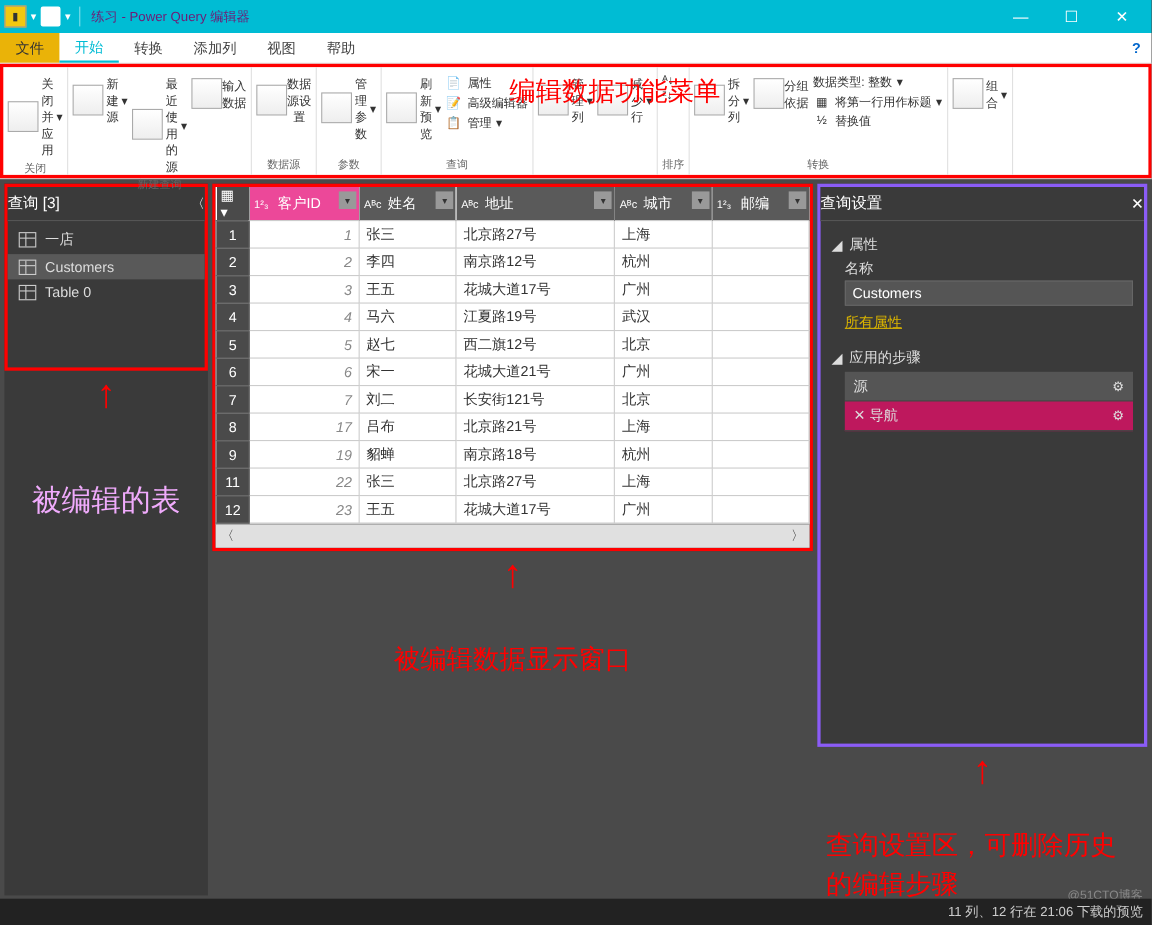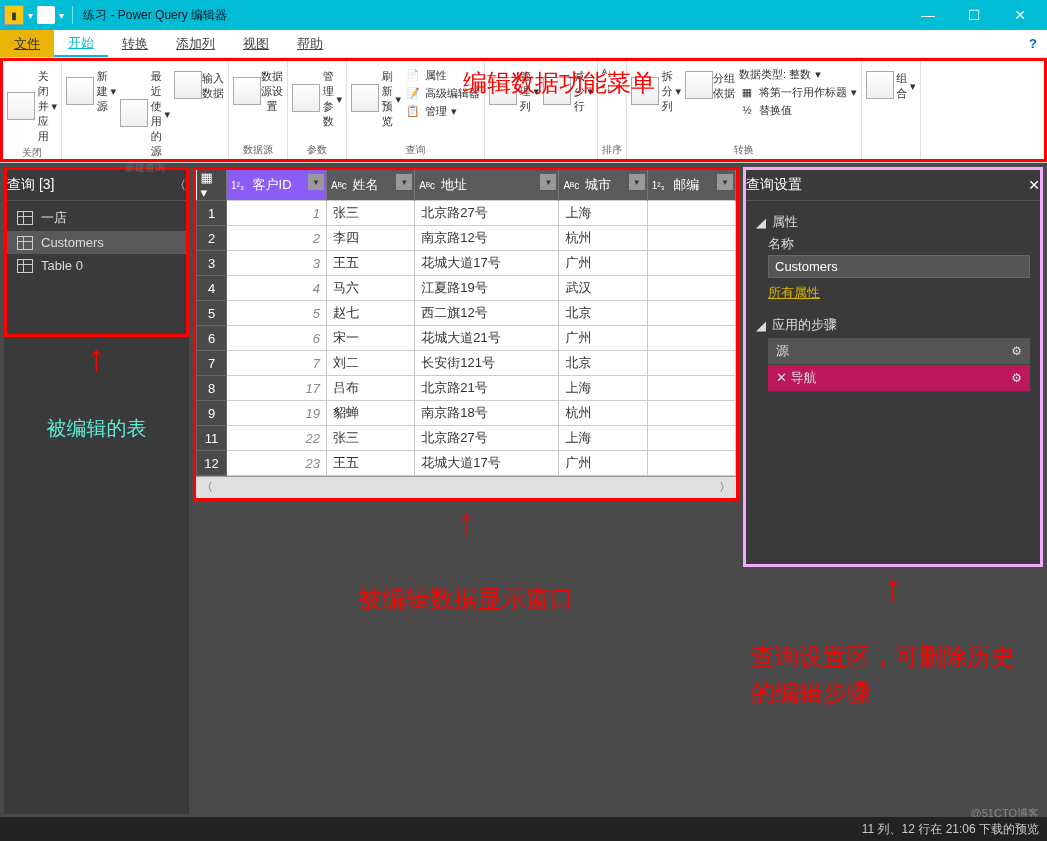--- a/index.html
+++ b/index.html
@@ -5,28 +5,28 @@
 * { margin: 0; padding: 0; box-sizing: border-box; font-family: "Microsoft YaHei", "Segoe UI", sans-serif; }
 body { width: 1047px; height: 841px; background: #4a4a4a; overflow: hidden; position: relative; }
 
 
 .titlebar { height: 30px; background: #00bcd4; display: flex; align-items: center; padding: 0 4px; color: white; font-size: 12px; }
 .titlebar .qat { display: flex; align-items: center; gap: 4px; }
 .titlebar .app-icon { width: 20px; height: 20px; background: #f2c811; border: 1px solid #999; display: flex; align-items: center; justify-content: center; font-size: 10px; color: #333; }
 .titlebar .save-icon { width: 18px; height: 18px; background: white; border-radius: 2px; }
 .titlebar .dd { font-size: 10px; }
 .titlebar .sep { width: 1px; height: 18px; background: rgba(255,255,255,0.5); margin: 0 4px; }
-.titlebar .title { margin-left: 6px; color: #0f172a; }
+.titlebar .title { margin-left: 6px; color: #701a75; }
 .titlebar .winbtns { margin-left: auto; display: flex; }
 .titlebar .winbtns div { width: 46px; height: 30px; display: flex; align-items: center; justify-content: center; font-size: 14px; }
 
 
 .ribbon { background: white; border-bottom: 1px solid #ccc; }
 .ribbon-tabs { display: flex; height: 28px; align-items: stretch; border-bottom: 1px solid #e0e0e0; font-size: 13px; position: relative; }
-.ribbon-tabs .tab { padding: 0 14px; display: flex; align-items: center; color: #444; cursor: pointer; text-decoration: underline; }
+.ribbon-tabs .tab { padding: 0 14px; display: flex; align-items: center; color: #444; cursor: pointer; }
 .ribbon-tabs .tab.file { background: #eab308; color: #333; }
 .ribbon-tabs .tab.active { border-bottom: 2px solid #00bcd4; color: #00bcd4; }
 .ribbon-tabs .help-q { margin-left: auto; width: 28px; display: flex; align-items: center; justify-content: center; color: #0066cc; font-weight: bold; }
 
 .ribbon-body { display: flex; height: 104px; position: relative; border: 3px solid red; }
 .ribbon-group { border-right: 1px solid #e0e0e0; padding: 2px 4px 0 4px; display: flex; flex-direction: column; }
 .ribbon-group .controls { flex: 1; display: flex; align-items: flex-start; gap: 4px; padding-top: 4px; }
 .ribbon-group .label { text-align: center; font-size: 10px; color: #666; padding: 2px 0; }
 .big-btn { display: flex; flex-direction: row; align-items: center; justify-content: flex-start; width: 50px; font-size: 11px; color: #333; text-align: center; padding-top: 2px; }
 .big-btn .ico { width: 32px; height: 32px; margin-bottom: 2px; display: flex; align-items: center; justify-content: center; }
@@ -42,43 +42,43 @@
 .queries { width: 185px; background: #3a3a3a; display: flex; flex-direction: column; }
 .queries .box { border: 3px solid red; background: #3a3a3a; height: 170px; }
 .pane-head { background: #3a3a3a; color: #fff; font-size: 14px; padding: 6px 0; display: flex; align-items: center; justify-content: space-between; border-bottom: 1px solid #555; }
 .pane-head .chev { font-size: 12px; }
 .qlist { padding: 4px 0; }
 .qitem { display: flex; align-items: center; gap: 8px; padding: 4px 10px; color: #ddd; font-size: 13px; }
 .qitem.active { background: #595959; }
 .qitem .tblico { width: 16px; height: 14px; border: 1px solid #ccc; position: relative; }
 .qitem .tblico::before { content:''; position:absolute; top:4px; left:0; right:0; height:1px; background:#ccc; }
 .qitem .tblico::after { content:''; position:absolute; top:0; bottom:0; left:5px; width:1px; background:#ccc; }
-.ann-left { color: #5eead4; font-size: 20px; text-align: center; margin-top: 35px; line-height: 1.4; }
+.ann-left { color: #f0abfc; font-size: 27px; text-align: center; margin-top: 58px; line-height: 1.4; }
 .arrow-up { color: red; font-size: 36px; text-align: center; }
 
 
 .grid-wrap { flex: 1; display: flex; flex-direction: column; }
 .grid-box { border: 3px solid red; background: #3a3a3a; }
 .grid { background: white; position: relative; }
 .grid table { border-collapse: collapse; width: 100%; font-size: 13px; }
 .grid th { background: #5a5a5a; color: #fff; height: 26px; text-align: left; padding: 0 4px; border-right: 1px solid #777; font-weight: normal; position: relative; }
-.grid th.idcol { background: #8b5cf6; }
+.grid th.idcol { background: #ec4899; }
 .grid th .typ { display: inline-block; width: 18px; font-size: 10px; }
 .grid th .dd { position: absolute; right: 2px; top: 4px; width: 16px; height: 16px; background: #999; color: #333; display: flex; align-items: center; justify-content: center; font-size: 9px; }
 .grid td { border: 1px solid #ccc; height: 25px; padding: 0 6px; color: #333; }
 .grid td.rownum { background: #4a4a4a; color: #fff; text-align: center; width: 30px; border-color: #666; }
 .grid td.idval { text-align: right; font-style: italic; color: #888; width: 100px; }
 .grid .corner { background: #4a4a4a; width: 30px; }
 .scrollbar-h { height: 22px; background: #e0e0e0; display: flex; align-items: center; justify-content: space-between; padding: 0 2px; border-top: 1px solid #999; }
 .scrollbar-h .arr { width: 18px; height: 18px; display: flex; align-items: center; justify-content: center; font-size: 12px; color: #333; }
 .ann-mid { color: red; font-size: 24px; text-align: center; margin-top: 40px; }
 
 
 .settings { width: 300px; display: flex; flex-direction: column; }
-.settings .box { border: 3px solid #f0abfc; background: #3a3a3a; flex: 0 0 auto; height: 400px; }
+.settings .box { border: 3px solid #8b5cf6; background: #3a3a3a; flex: 0 0 auto; height: 512px; }
 .settings .sec { padding: 6px 10px; color: #ddd; font-size: 13px; }
 .settings .sec .hd { display: flex; align-items: center; gap: 6px; margin: 6px 0 4px 0; }
 .settings .namefield { background: #555; border: 1px solid #666; color: #fff; padding: 3px 6px; margin: 2px 0 6px 12px; }
 .settings .link { color: #d9b300; text-decoration: underline; margin-left: 12px; }
 .steps { margin: 4px 0 0 12px; }
 .step { background: #555; padding: 4px 8px; display: flex; align-items: center; justify-content: space-between; font-size: 13px; border-bottom: 1px solid #444; }
 .step.sel { background: #be185d; }
 .step .gear { font-size: 12px; }
 .ann-right { color: red; font-size: 24px; margin-top: 30px; padding: 0 8px; line-height: 1.5; }
 

